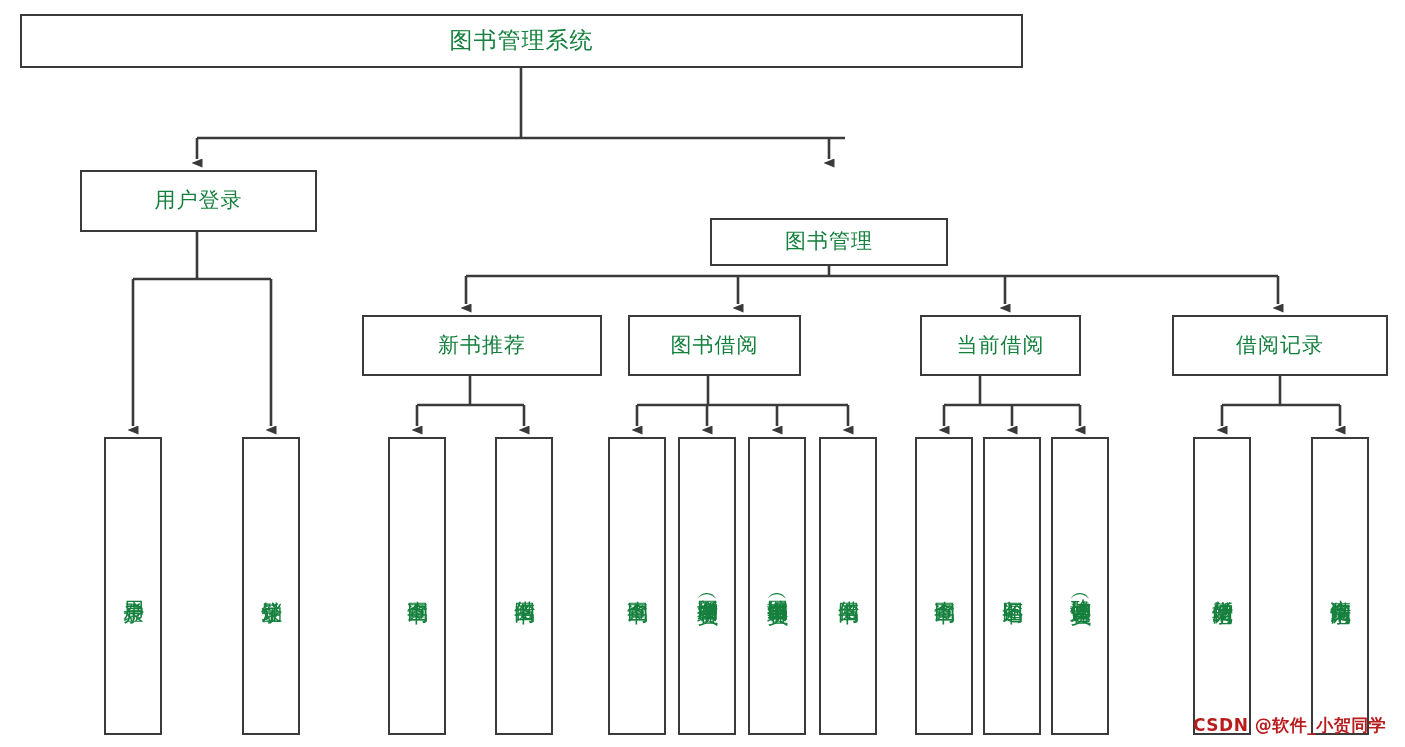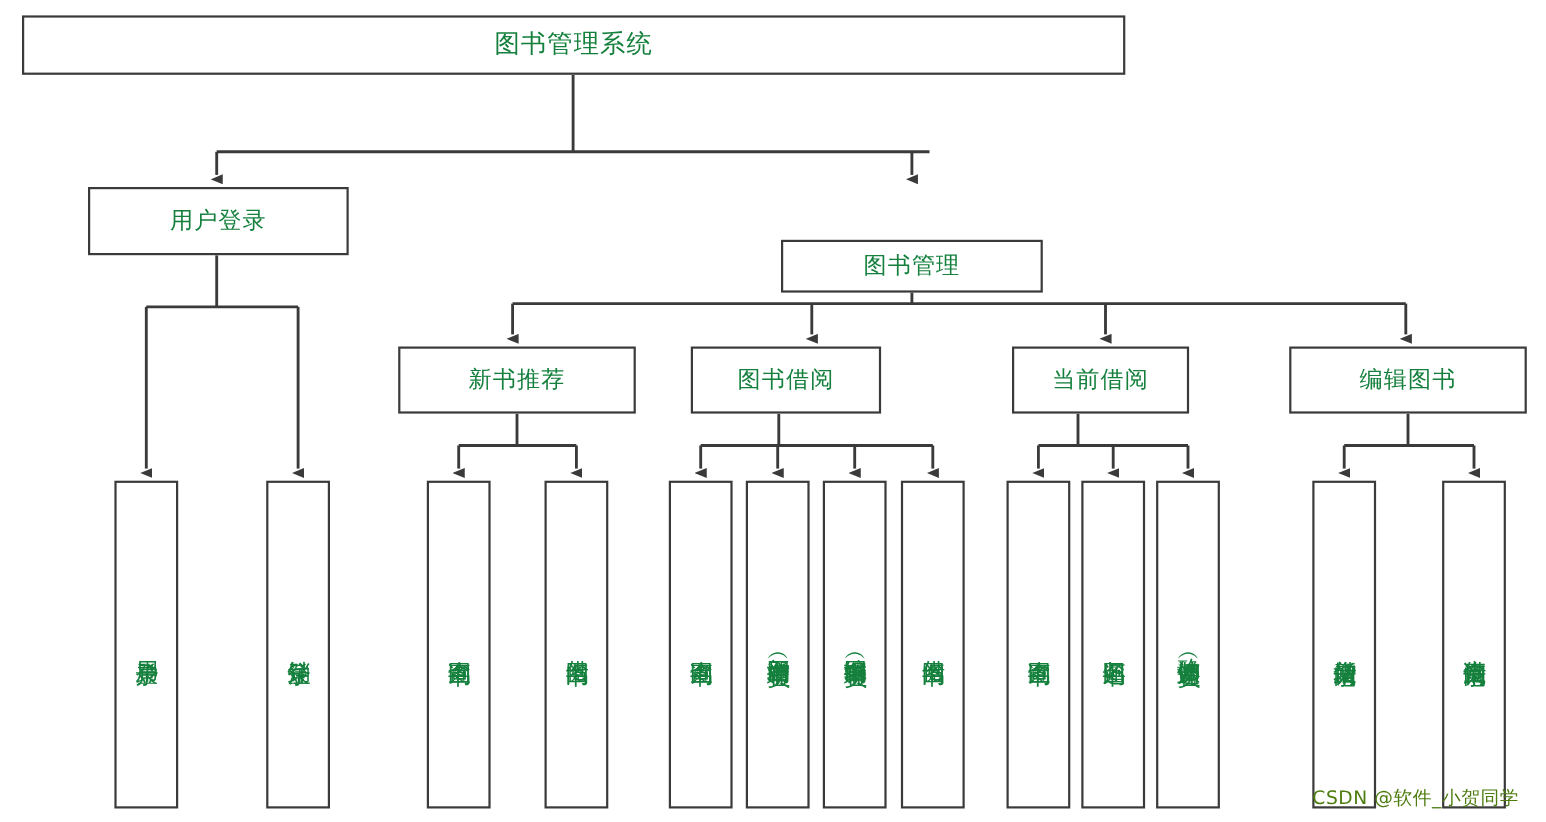--- a/index.html
+++ b/index.html
@@ -60,25 +60,26 @@
   .hlabel {
     line-height: 1.1;
     letter-spacing: 1px;
     white-space: nowrap;
   }
   #watermark {
     position: absolute;
     left: 1193px;
     top: 714px;
     font-size: 17px;
-    color: #4d7c0f;
+    color: #b91c1c;
     letter-spacing: 0.5px;
     white-space: nowrap;
     z-index: 3;
     pointer-events: none;
+    font-weight: bold;
   }
 </style>
 </head>
 <body>
 
 <div id="canvas">
 
   <svg id="edges" viewBox="0 0 1405 747" xmlns="http://www.w3.org/2000/svg">
     <defs>
       <marker id="arrow" markerWidth="9" markerHeight="11" refX="0.5" refY="5.5" orient="auto" markerUnits="userSpaceOnUse">
@@ -133,31 +134,31 @@
     <span class="hlabel">图书管理系统</span>
   </div>
 
   <div class="node lvl1" style="left:80px; top:170px; width:237px; height:62px;">
     <span class="hlabel">用户登录</span>
   </div>
   <div class="node lvl1" style="left:710px; top:170px; width:238px; height:48px;margin-top:48px;">
     <span class="hlabel">图书管理</span>
   </div>
 
-  <div class="node lvl2" style="left:362px; top:315px; width:216px; height:61px;">
+  <div class="node lvl2" style="left:362px; top:315px; width:240px; height:61px;">
     <span class="hlabel">新书推荐</span>
   </div>
   <div class="node lvl2" style="left:628px; top:315px; width:173px; height:61px;">
     <span class="hlabel">图书借阅</span>
   </div>
   <div class="node lvl2" style="left:900px; top:315px; width:161px; height:61px;margin-left:20px;">
     <span class="hlabel">当前借阅</span>
   </div>
   <div class="node lvl2" style="left:1172px; top:315px; width:216px; height:61px;">
-    <span class="hlabel">编辑图书</span>
+    <span class="hlabel">借阅记录</span>
   </div>
 
   <div class="node leaf" style="left:104px; top:437px; width:58px; height:298px;">
     <span class="vlabel">用户登录</span>
   </div>
   <div class="node leaf" style="left:242px; top:437px; width:58px; height:298px;">
     <span class="vlabel">注销登录</span>
   </div>
 
   <div class="node leaf" style="left:388px; top:437px; width:58px; height:298px;">

